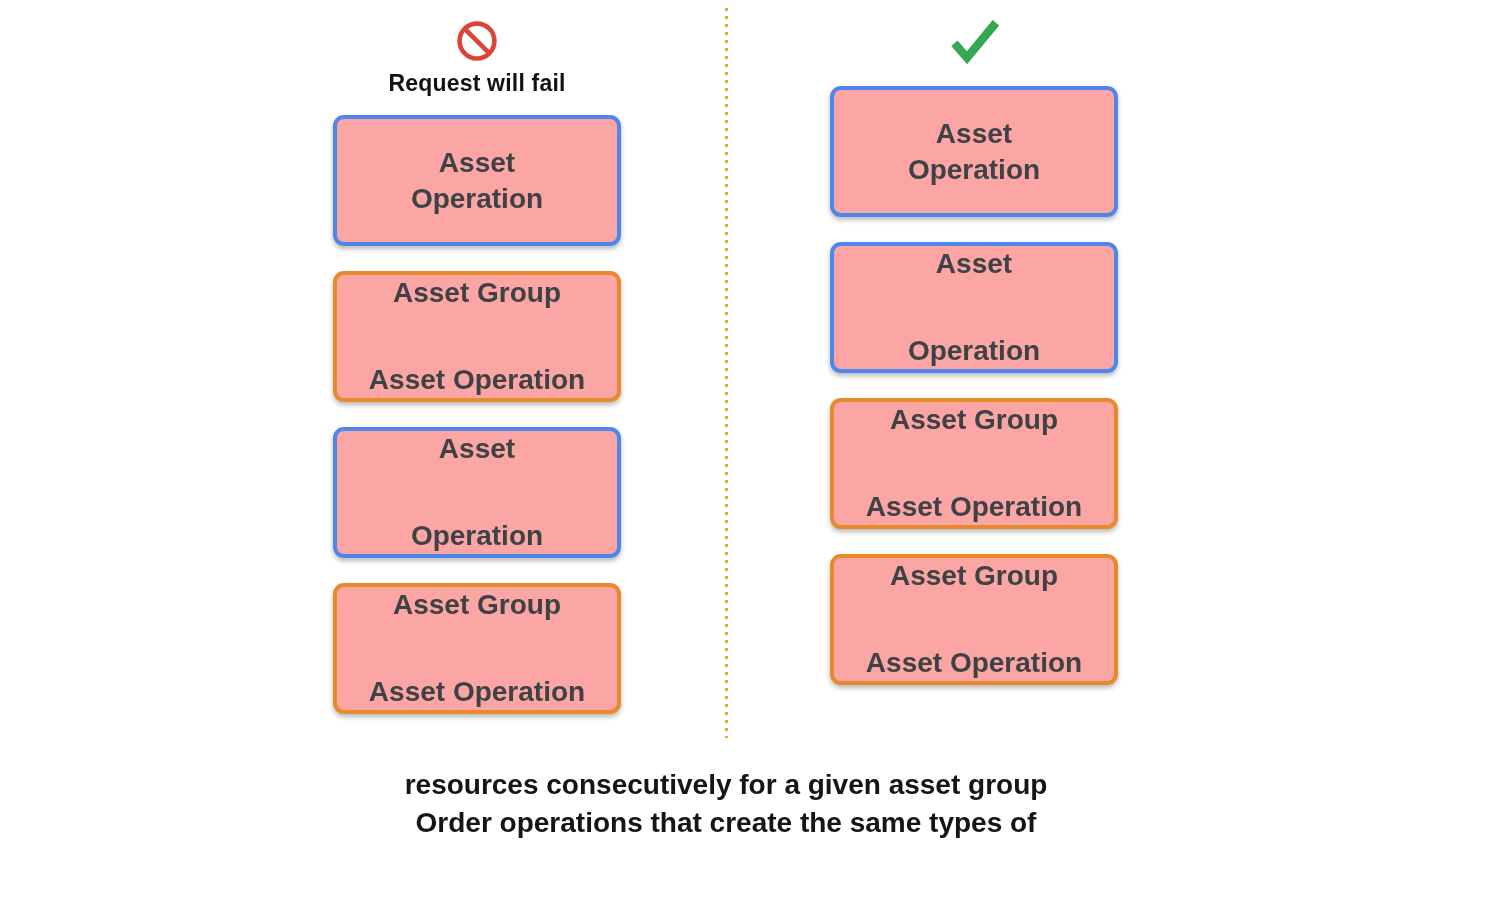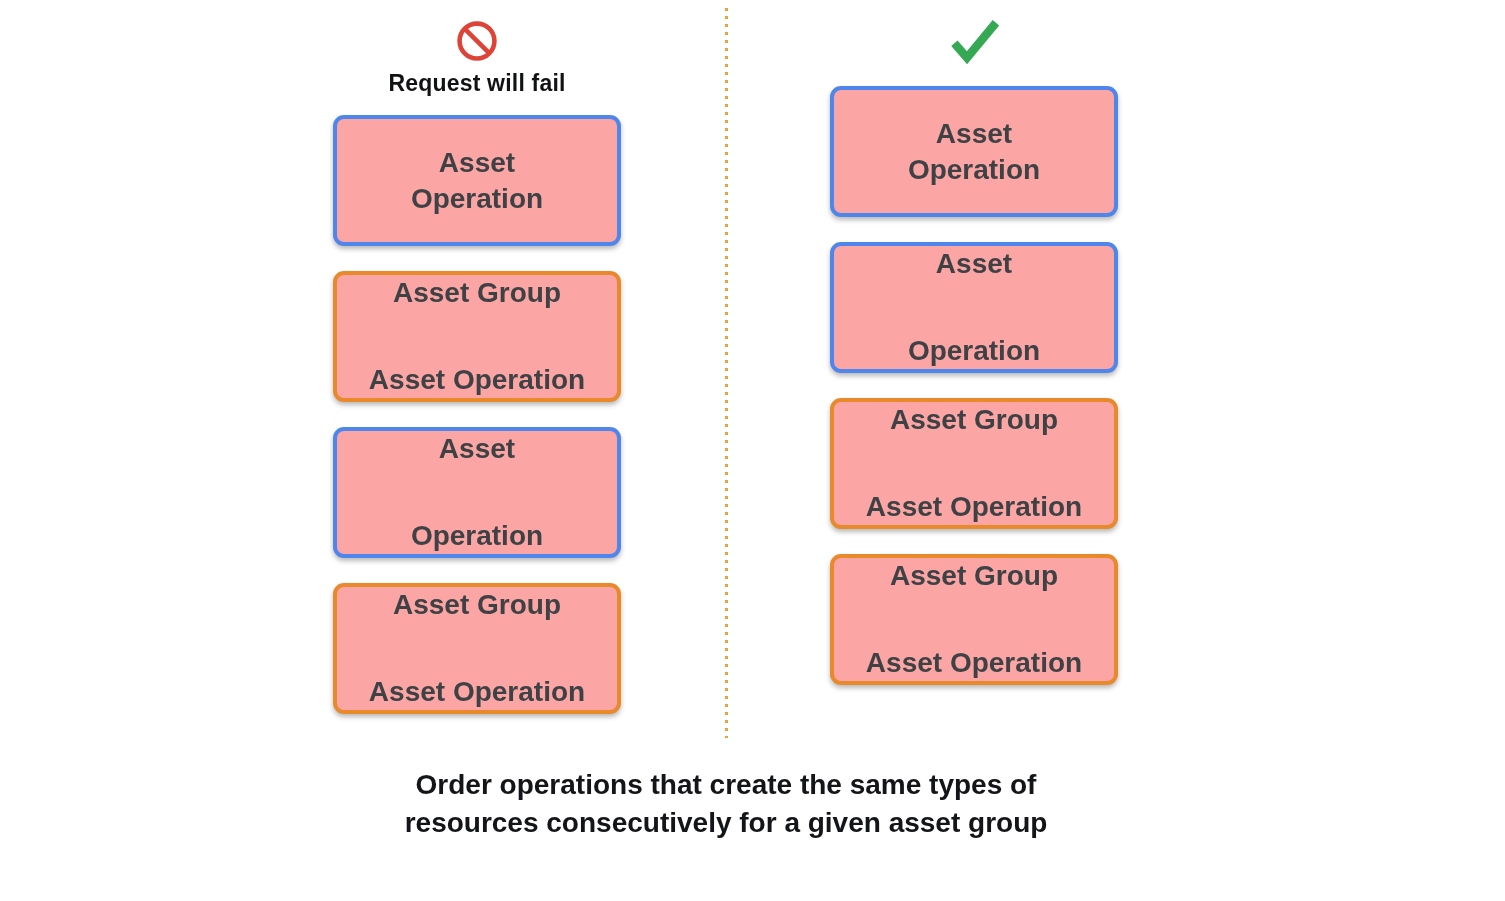--- a/index.html
+++ b/index.html
@@ -121,17 +121,17 @@
         <span>Asset Operation</span>
       </div>
       <div class="op-box" data-variant="orange">
         <span>Asset Group</span>
         <span>Asset Operation</span>
       </div>
     </div>
   </div>
 
   <div class="caption">
+    <div>resources consecutively for a given asset group</div>
     <div>Order operations that create the same types of</div>
-    <div>resources consecutively for a given asset group</div>
   </div>
 
 </div>
 
 </body></html>

